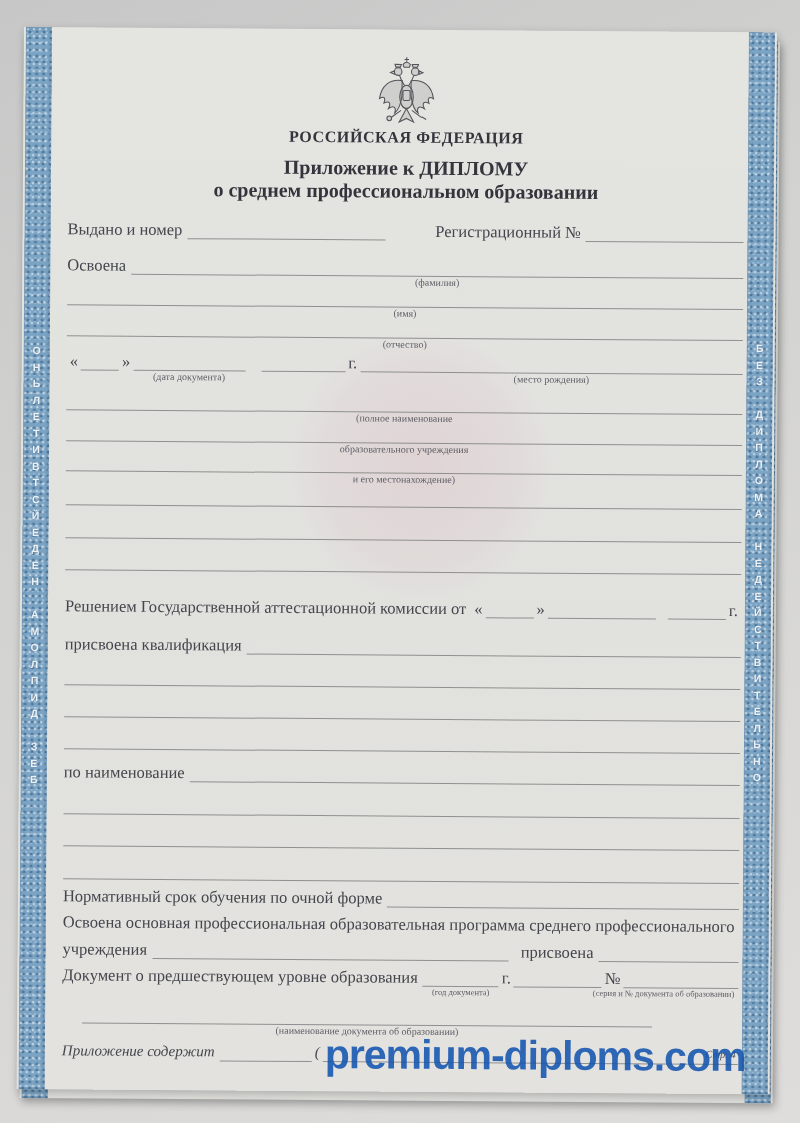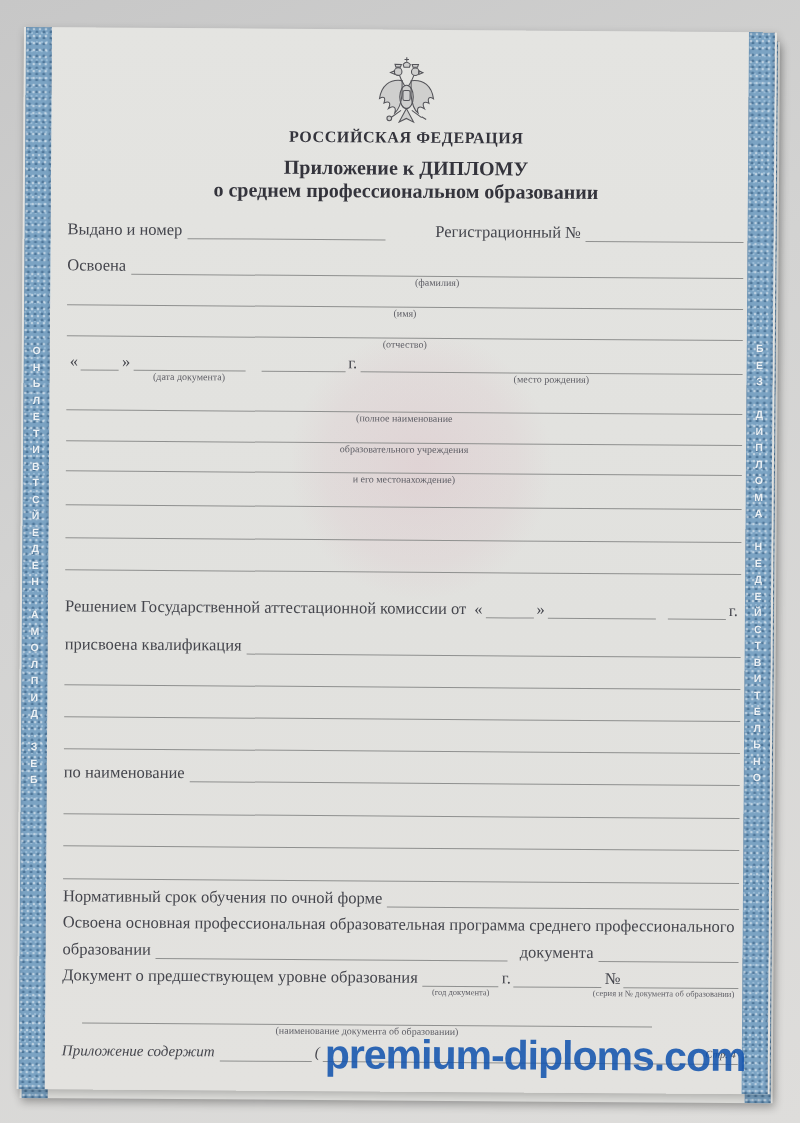--- a/index.html
+++ b/index.html
@@ -293,24 +293,24 @@
     <div class="row" style="top:858px">
       <span class="lbl">Нормативный срок обучения по очной форме</span>
       <span class="fl grow"></span>
     </div>
 
     <div class="row" style="top:884px">
       <span>Освоена основная профессиональная образовательная программа среднего профессионального</span>
     </div>
 
     <div class="row" style="top:911px">
-      <span class="lbl">образовании</span>
+      <span class="lbl">учреждения</span>
       <span class="fl grow"></span>
       <span class="sp" style="width:12px"></span>
-      <span class="lbl">документа</span>
+      <span class="lbl">присвоена</span>
       <span class="fl" style="width:140px"></span>
     </div>
 
     <div class="row" style="top:937px">
       <span class="lbl">Документ о предшествующем уровне образования</span>
       <span class="fl" style="width:76px">
         <span class="sub tiny">(год документа)</span>
       </span>
       <span class="q">г.</span>
       <span class="fl" style="width:88px"></span>

